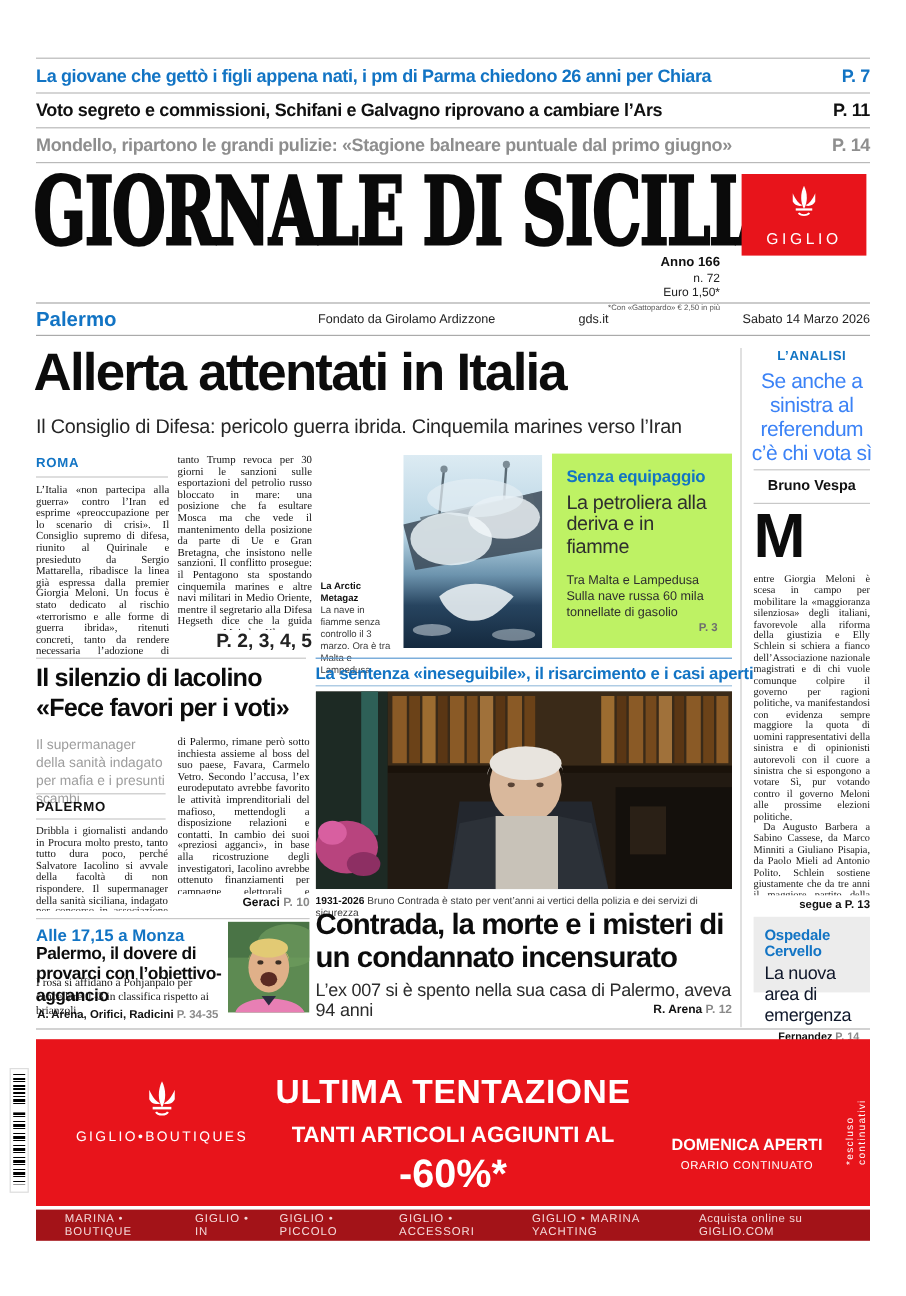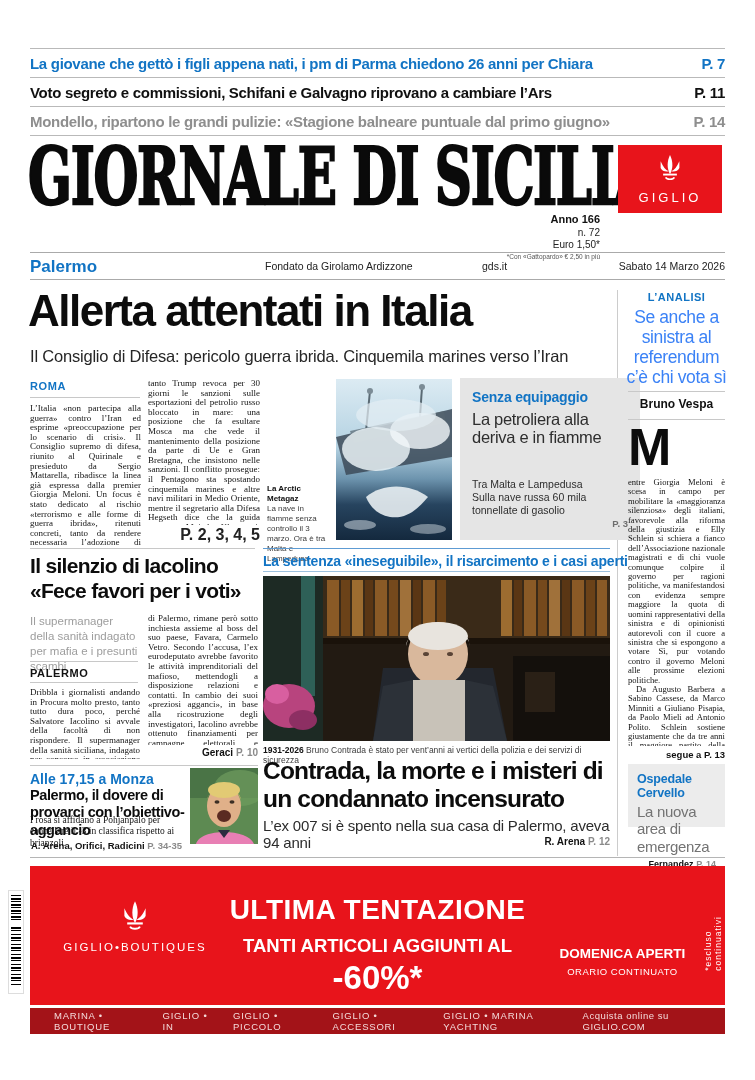--- a/index.html
+++ b/index.html
@@ -60,22 +60,22 @@
   .lead-col1 { position:absolute; left:30px; top:404px; width:111px; height:143px; }
   .lead-col2 { position:absolute; left:148px; top:379px; width:112px; height:146px; }
   .lead-pages { position:absolute; left:148px; top:526px; width:112px; text-align:right;
     font-size:16px; font-weight:bold; color:#222; }
 
   .ship-photo { position:absolute; left:336px; top:379px; width:116px; height:161px; overflow:hidden; }
   .lead-caption { position:absolute; left:267px; top:484px; width:64px; line-height:1.25; }
   .lead-caption .cap-title { font-size:8px; font-weight:bold; color:#111; }
   .lead-caption .cap-text { font-size:8px; color:#3b3b3b; }
 
-  .tanker-box { position:absolute; left:460px; top:378px; width:180px; height:162px;
-    background:#e5e5e5; padding:11px 12px; display:flex; flex-direction:column; justify-content:space-between; }
+  .tanker-box { position:absolute; left:460px; top:378px; width:150px; height:162px;
+    background:#bef264; padding:11px 12px; display:flex; flex-direction:column; justify-content:space-between; }
   .tanker-box .bk { font-size:14px; font-weight:bold; color:#1274c4; letter-spacing:-0.2px; }
   .tanker-box .bt { font-size:16.5px; line-height:1.12; color:#2e2e2e; margin-top:5px; letter-spacing:-0.3px; }
   .tanker-box .btx { font-size:10.5px; line-height:1.25; color:#2e2e2e; }
   .tanker-box .bp { text-align:right; font-size:9.5px; font-weight:bold; color:#6e6e6e; margin-top:1px; }
 
   
   .rule-iac { left:30px; top:548px; width:225px; }
   .iac-headline { position:absolute; left:30px; top:554px; width:232px;
     font-size:21px; font-weight:800; letter-spacing:-0.7px; line-height:1.17; color:#0c0c0c; }
   .iac-deck { position:absolute; left:30px; top:614px; width:110px;
@@ -120,21 +120,21 @@
   .an-byline { position:absolute; left:628px; top:397px; width:97px; text-align:center; font-size:12px; font-weight:bold; }
   .an-rule2 { left:628px; top:419px; width:97px; }
   .an-drop { position:absolute; left:628px; top:421px; font-size:52px; line-height:1; font-weight:800; color:#0c0c0c; }
   .an-body { position:absolute; left:628px; top:478px; width:97px; height:268px;
     font-family:"Liberation Serif","DejaVu Serif",serif; font-size:8.6px; line-height:9.4px;
     text-align:justify; color:#141414; overflow:hidden; hyphens:auto; -webkit-hyphens:auto; }
   .an-body .p2 { text-indent:8px; }
   .an-segue { position:absolute; left:628px; top:749px; width:97px; text-align:right; font-size:9.5px; font-weight:bold; }
   .cerv-box { position:absolute; left:628px; top:764px; width:97px; height:63px; background:#ececec; padding:8px 9px; }
   .cerv-box .bk { font-size:12.5px; font-weight:bold; color:#1274c4; letter-spacing:-0.2px; }
-  .cerv-box .bt { font-size:15px; line-height:1.15; color:#737373; margin-top:3px; letter-spacing:-0.3px; }
+  .cerv-box .bt { font-size:15px; line-height:1.15; color:#0f172a; margin-top:3px; letter-spacing:-0.3px; }
   .cerv-box .bb { text-align:right; font-size:9px; margin-top:4px; }
 
   .rule-bottom { left:30px; top:857px; width:695px; background:#b5b5b5; }
 
   
   .ad { position:absolute; left:30px; top:866px; width:695px; height:139px; background:#e8141b; color:#fff; }
   .ad-brand { position:absolute; left:25px; top:33px; width:160px; text-align:center; }
   .ad-brand .bn { font-size:11.5px; letter-spacing:2px; margin-top:4px; }
   .ad-center { position:absolute; left:170px; top:28px; width:355px; text-align:center; }
   .ad-title { font-size:28px; font-weight:bold; letter-spacing:0.5px; }

